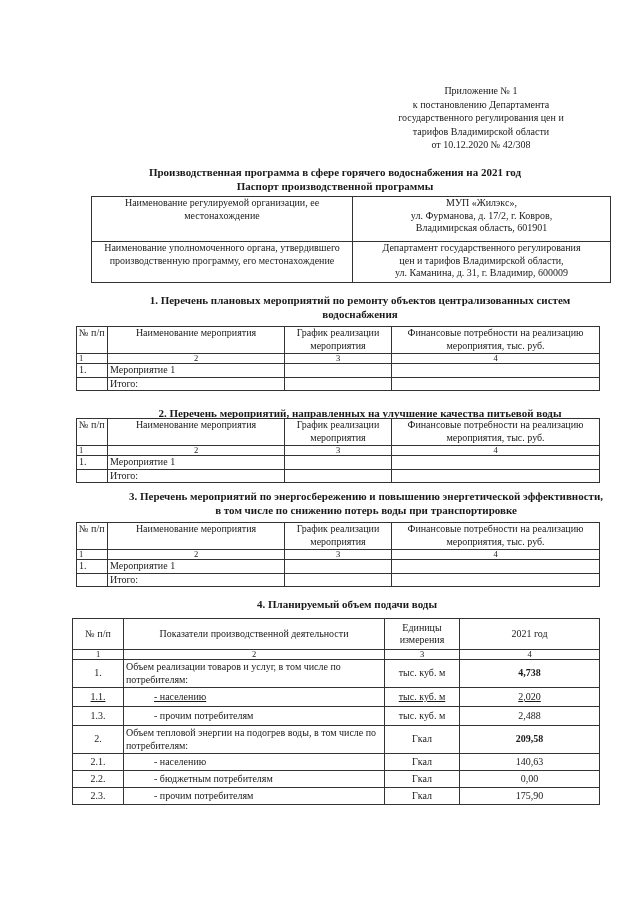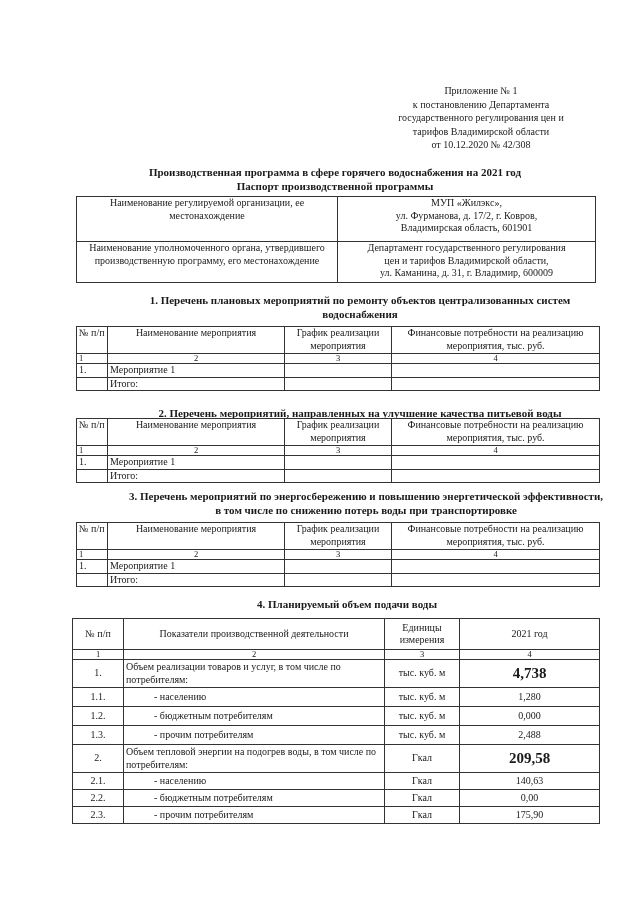--- a/index.html
+++ b/index.html
@@ -17,41 +17,41 @@
     font-weight: bold; font-size: 11px; line-height: 13.5px;
   }
   table {
     position: absolute; border-collapse: collapse; font-size: 10px; line-height: 12.5px;
   }
   td { border: 1px solid #333; padding: 0 2px; vertical-align: top; }
   .c { text-align: center; }
   .l { text-align: left; }
   .num-row td { font-size: 8.5px; line-height: 9px; height: 9px; text-align: center; }
   .num-row td.first { text-align: left; }
-  .bold { font-weight: bold; font-size: 15px; }
+  .bold { font-weight: bold; font-size: 10px; }
   .mid td { vertical-align: middle; }
   .indent { padding-left: 30px; }
 </style>
 </head>
 <body>
 
 <div class="appendix">
   <div>Приложение № 1</div>
   <div>к постановлению Департамента</div>
   <div>государственного регулирования цен и</div>
   <div>тарифов Владимирской области</div>
   <div>от 10.12.2020 № 42/308</div>
 </div>
 
 <div class="title" style="top:166px;">
   <div>Производственная программа в сфере горячего водоснабжения на 2021 год</div>
   <div>Паспорт производственной программы</div>
 </div>
 
-<table style="left:76px; top:196px; width:520px;padding-left:40px;">
+<table style="left:91px; top:196px; width:520px;padding-left:40px;">
   <tbody>
       <tr>
     <td class="c" style="width:256px; height:44px;">Наименование регулируемой организации, ее местонахождение</td>
     <td class="c">
       <div>МУП «Жилэкс»,</div>
       <div>ул. Фурманова, д. 17/2, г. Ковров,</div>
       <div>Владимирская область, 601901</div>
     </td>
   </tr>
   <tr>
@@ -169,31 +169,25 @@
     <td>2</td>
     <td>3</td>
     <td>4</td>
   </tr>
   <tr style="height:28px;">
     <td class="c">1.</td>
     <td class="l">Объем реализации товаров и услуг, в том числе по потребителям:</td>
     <td class="c">тыс. куб. м</td>
     <td class="c bold">4,738</td>
   </tr>
-  <tr style="height:19px;">
+  <tr style="height:19px;text-decoration:underline;">
     <td class="c">1.1.</td>
     <td class="l indent">- населению</td>
     <td class="c">тыс. куб. м</td>
-    <td class="c">1,280</td>
-  </tr>
-  <tr style="height:19px;">
-    <td class="c">1.2.</td>
-    <td class="l indent">- бюджетным потребителям</td>
-    <td class="c">тыс. куб. м</td>
-    <td class="c">0,000</td>
+    <td class="c">2,020</td>
   </tr>
   <tr style="height:19px;">
     <td class="c">1.3.</td>
     <td class="l indent">- прочим потребителям</td>
     <td class="c">тыс. куб. м</td>
     <td class="c">2,488</td>
   </tr>
   <tr style="height:28px;">
     <td class="c">2.</td>
     <td class="l">Объем тепловой энергии на подогрев воды, в том числе по потребителям:</td>

